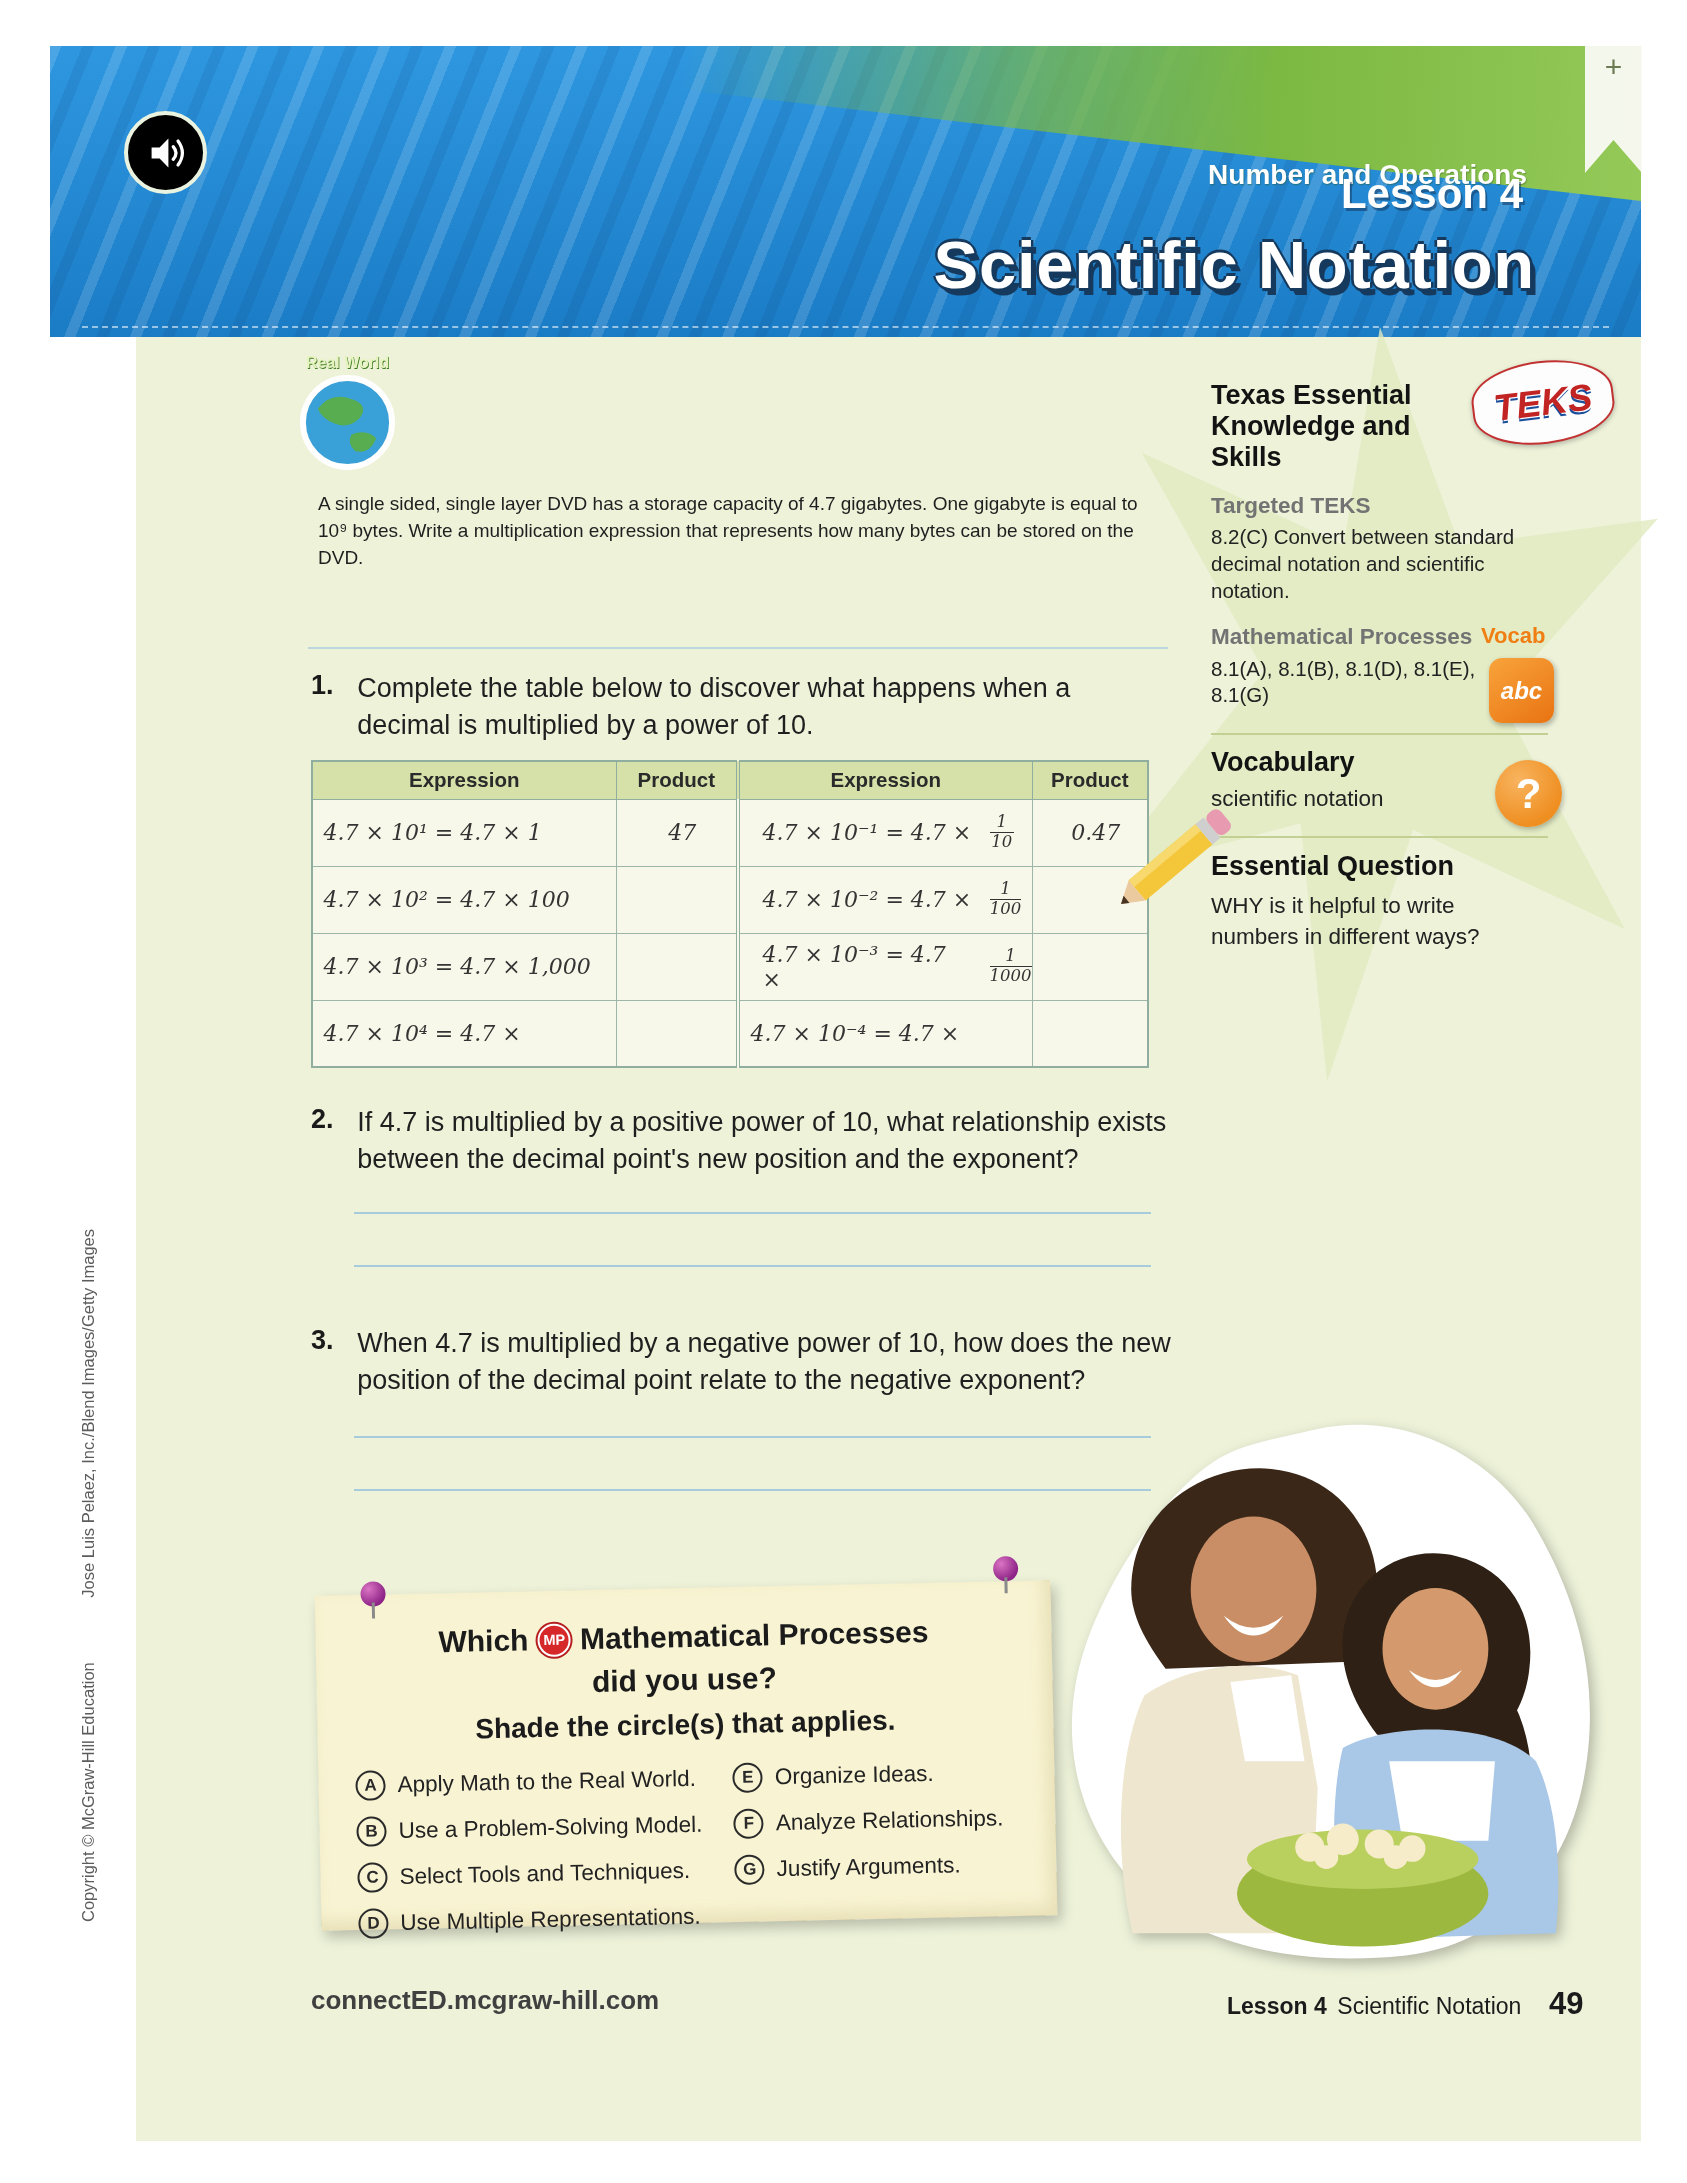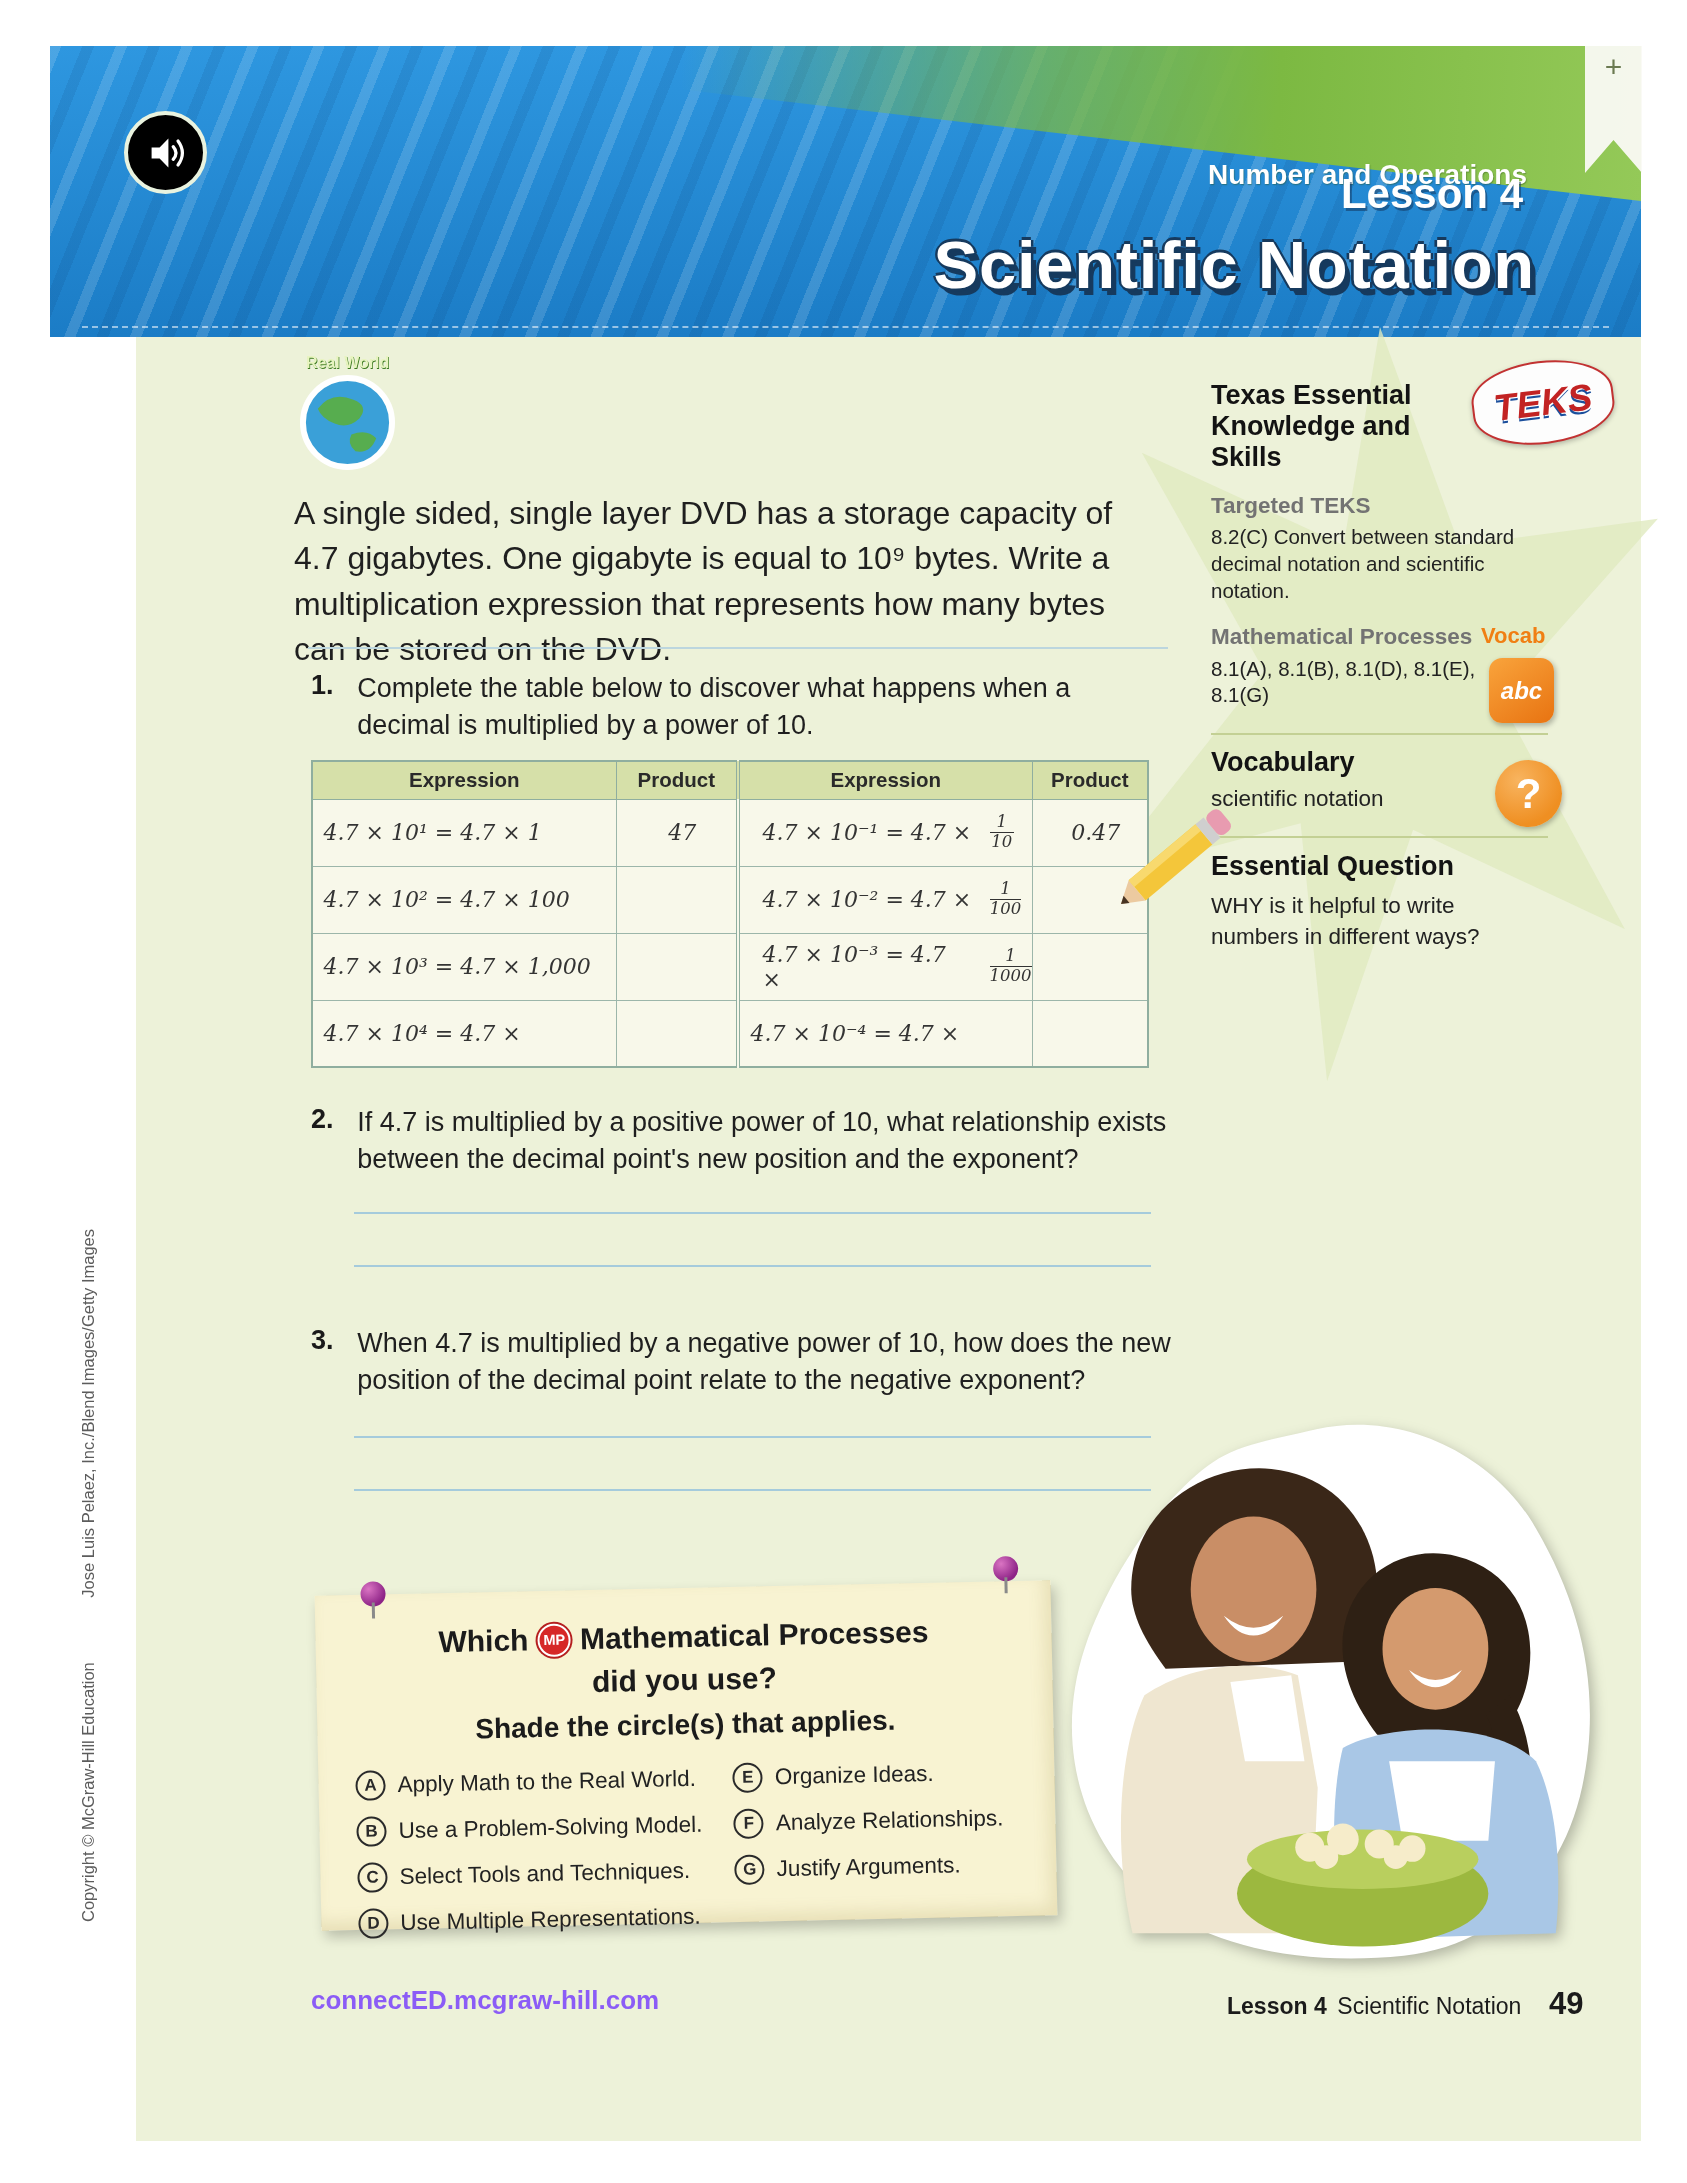--- a/index.html
+++ b/index.html
@@ -36,21 +36,21 @@
   
   .launch-banner { position:absolute; left:319px; top:380px; width:857px; height:73px;
     background:linear-gradient(180deg,#ee2a93,#d4006e); border-radius:0 17px 17px 0;
     display:flex; align-items:center; padding-left:106px; box-shadow:0 2.6px 5.3px rgba(0,0,0,.18); }
   .launch-title { color:#fff; font-weight:800; font-size:37px; text-shadow:2.6px 2.6px 0 #541038; }
   .globe { position:absolute; left:298px; top:357px; width:106px; height:116px; z-index:2; }
   .globe-label { position:absolute; top:-2.6px; left:8px; font-size:16px; font-weight:800; color:#e8f4c0;
     text-shadow:0.7px 0.7px 0 #3c7a1e; white-space:nowrap; }
   .globe svg { position:absolute; top:16px; left:0; }
 
-  .intro { position:absolute; left:294px; top:491px; width:850px; font-size:32px; line-height:1.42; color:#1f1f1f; }
+  .intro { position:absolute; left:318px; top:491px; width:850px; font-size:19px; line-height:1.42; color:#1f1f1f; }
   .divider { position:absolute; left:308px; top:647px; width:860px; border-top:2px solid #bcd6de; }
 
   .question { position:absolute; display:flex; gap:9.3px; }
   .qnum { font-weight:800; font-size:27px; color:#1a1a1a; width:37px; flex:0 0 auto; }
   .qtext { font-size:27px; line-height:1.38; color:#1f1f1f; }
   .q1 { left:311px; top:670px; width:847px; }
   .q2 { left:311px; top:1104px; width:860px; }
   .q3 { left:311px; top:1325px; width:867px; }
   .ans-line { position:absolute; left:354px; width:797px; height:0; border-top:2px solid #a5cbdc; }
 
@@ -117,21 +117,21 @@
   .abc-icon { position:absolute; left:1489px; top:658px; width:65px; height:65px; border-radius:13.2px;
     background:linear-gradient(145deg,#f9a43c,#e87311); display:flex; align-items:center; justify-content:center;
     z-index:3; cursor:pointer; box-shadow:1.3px 2.6px 5.3px rgba(0,0,0,.25); }
   .abc-icon span { color:#fff; font-weight:800; font-style:italic; font-size:24px; }
   .q-icon { position:absolute; left:1495px; top:760px; width:67px; height:67px; border-radius:50%;
     background:radial-gradient(circle at 35% 30%, #f8b45f, #ef8f22 70%); display:flex; align-items:center;
     justify-content:center; z-index:3; box-shadow:1.3px 2.6px 5.3px rgba(0,0,0,.25); }
   .q-icon span { color:#fff; font-weight:900; font-size:42px; }
 
   
-  .footer-url { position:absolute; left:311px; top:1985px; font-size:26px; font-weight:800; color:#8b5cf6; cursor:pointer; }
+  .footer-url { position:absolute; left:311px; top:1985px; font-size:26px; font-weight:800; color:#404040; cursor:pointer; }
   .footer-right { position:absolute; left:1227px; top:1986px; display:flex; align-items:baseline; gap:10.6px; }
   .fr-lesson { font-size:23px; font-weight:800; color:#1b1b1b; }
   .fr-title { font-size:23px; color:#1b1b1b; }
   .fr-page { font-size:31px; font-weight:800; color:#1b1b1b; margin-left:17px;text-align:right; }
 
   .copyright { position:absolute; left:79px; top:1922px; transform:rotate(-90deg); transform-origin:0 0;
     white-space:nowrap; font-size:16.5px; color:#5c5c5c; }
   .copyright span { margin-right:60px; }
 </style>
 </head>

